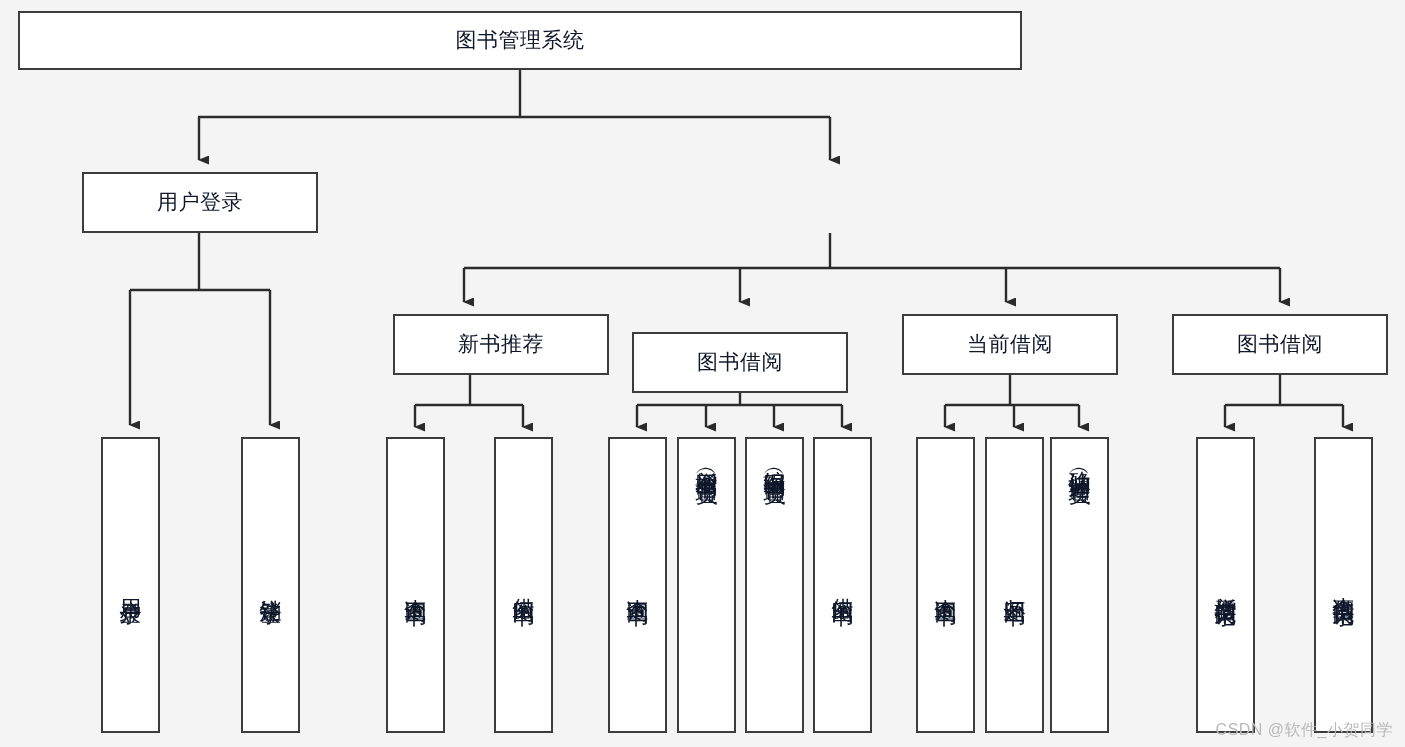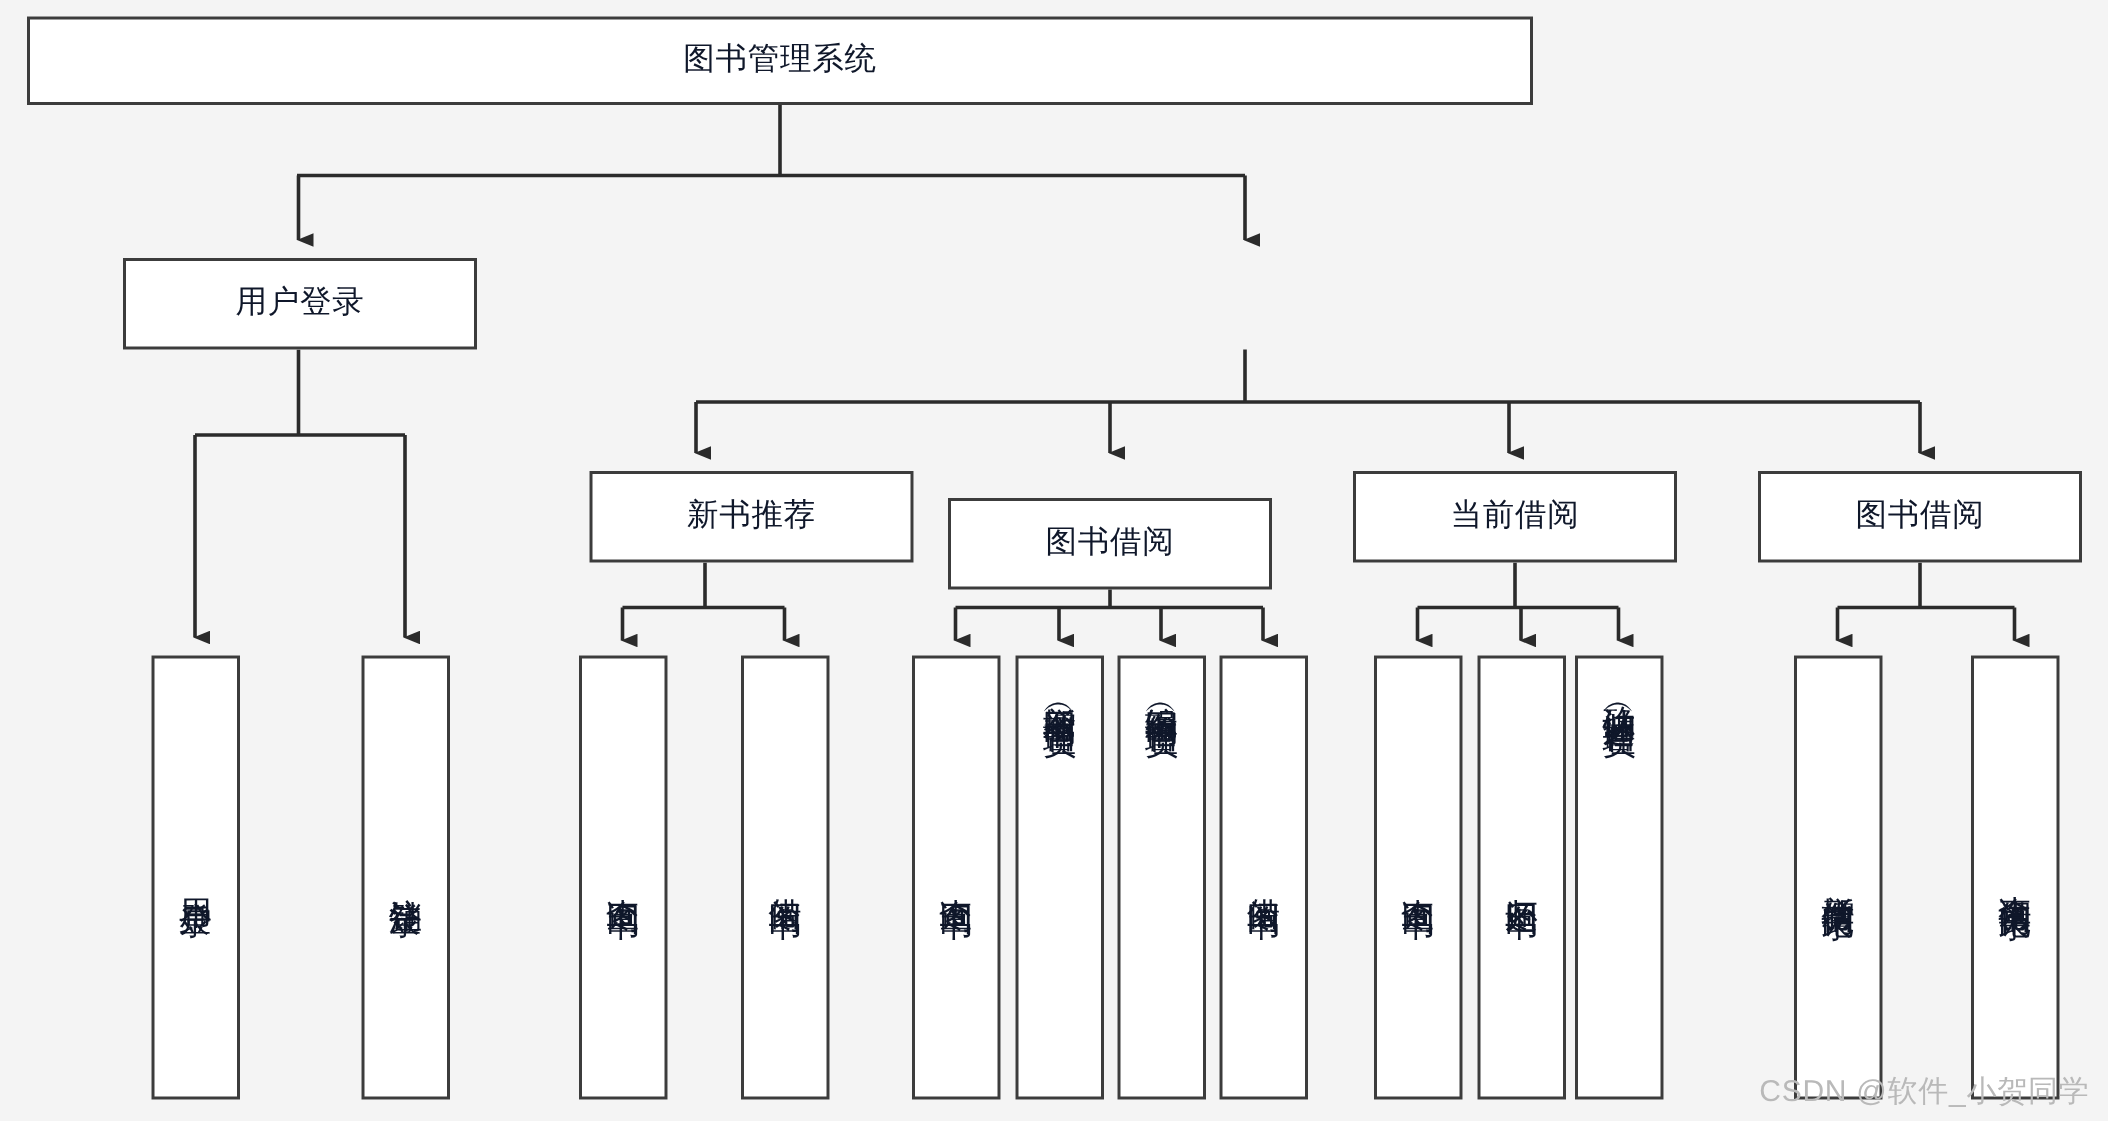--- a/index.html
+++ b/index.html
@@ -62,21 +62,21 @@
     max-height: 100%;
   }
   .node.vertical.centered {
     align-items: center;
     padding-top: 0;
   }
   .watermark {
     position: absolute;
     right: 12px;
     bottom: 6px;
-    font-size: 20px;
+    font-size: 16px;
     color: #b9b9b9;
     white-space: nowrap;
     letter-spacing: 0.5px;
     user-select: none;
   }
 </style>
 </head>
 <body>
 
 <div id="diagram">

